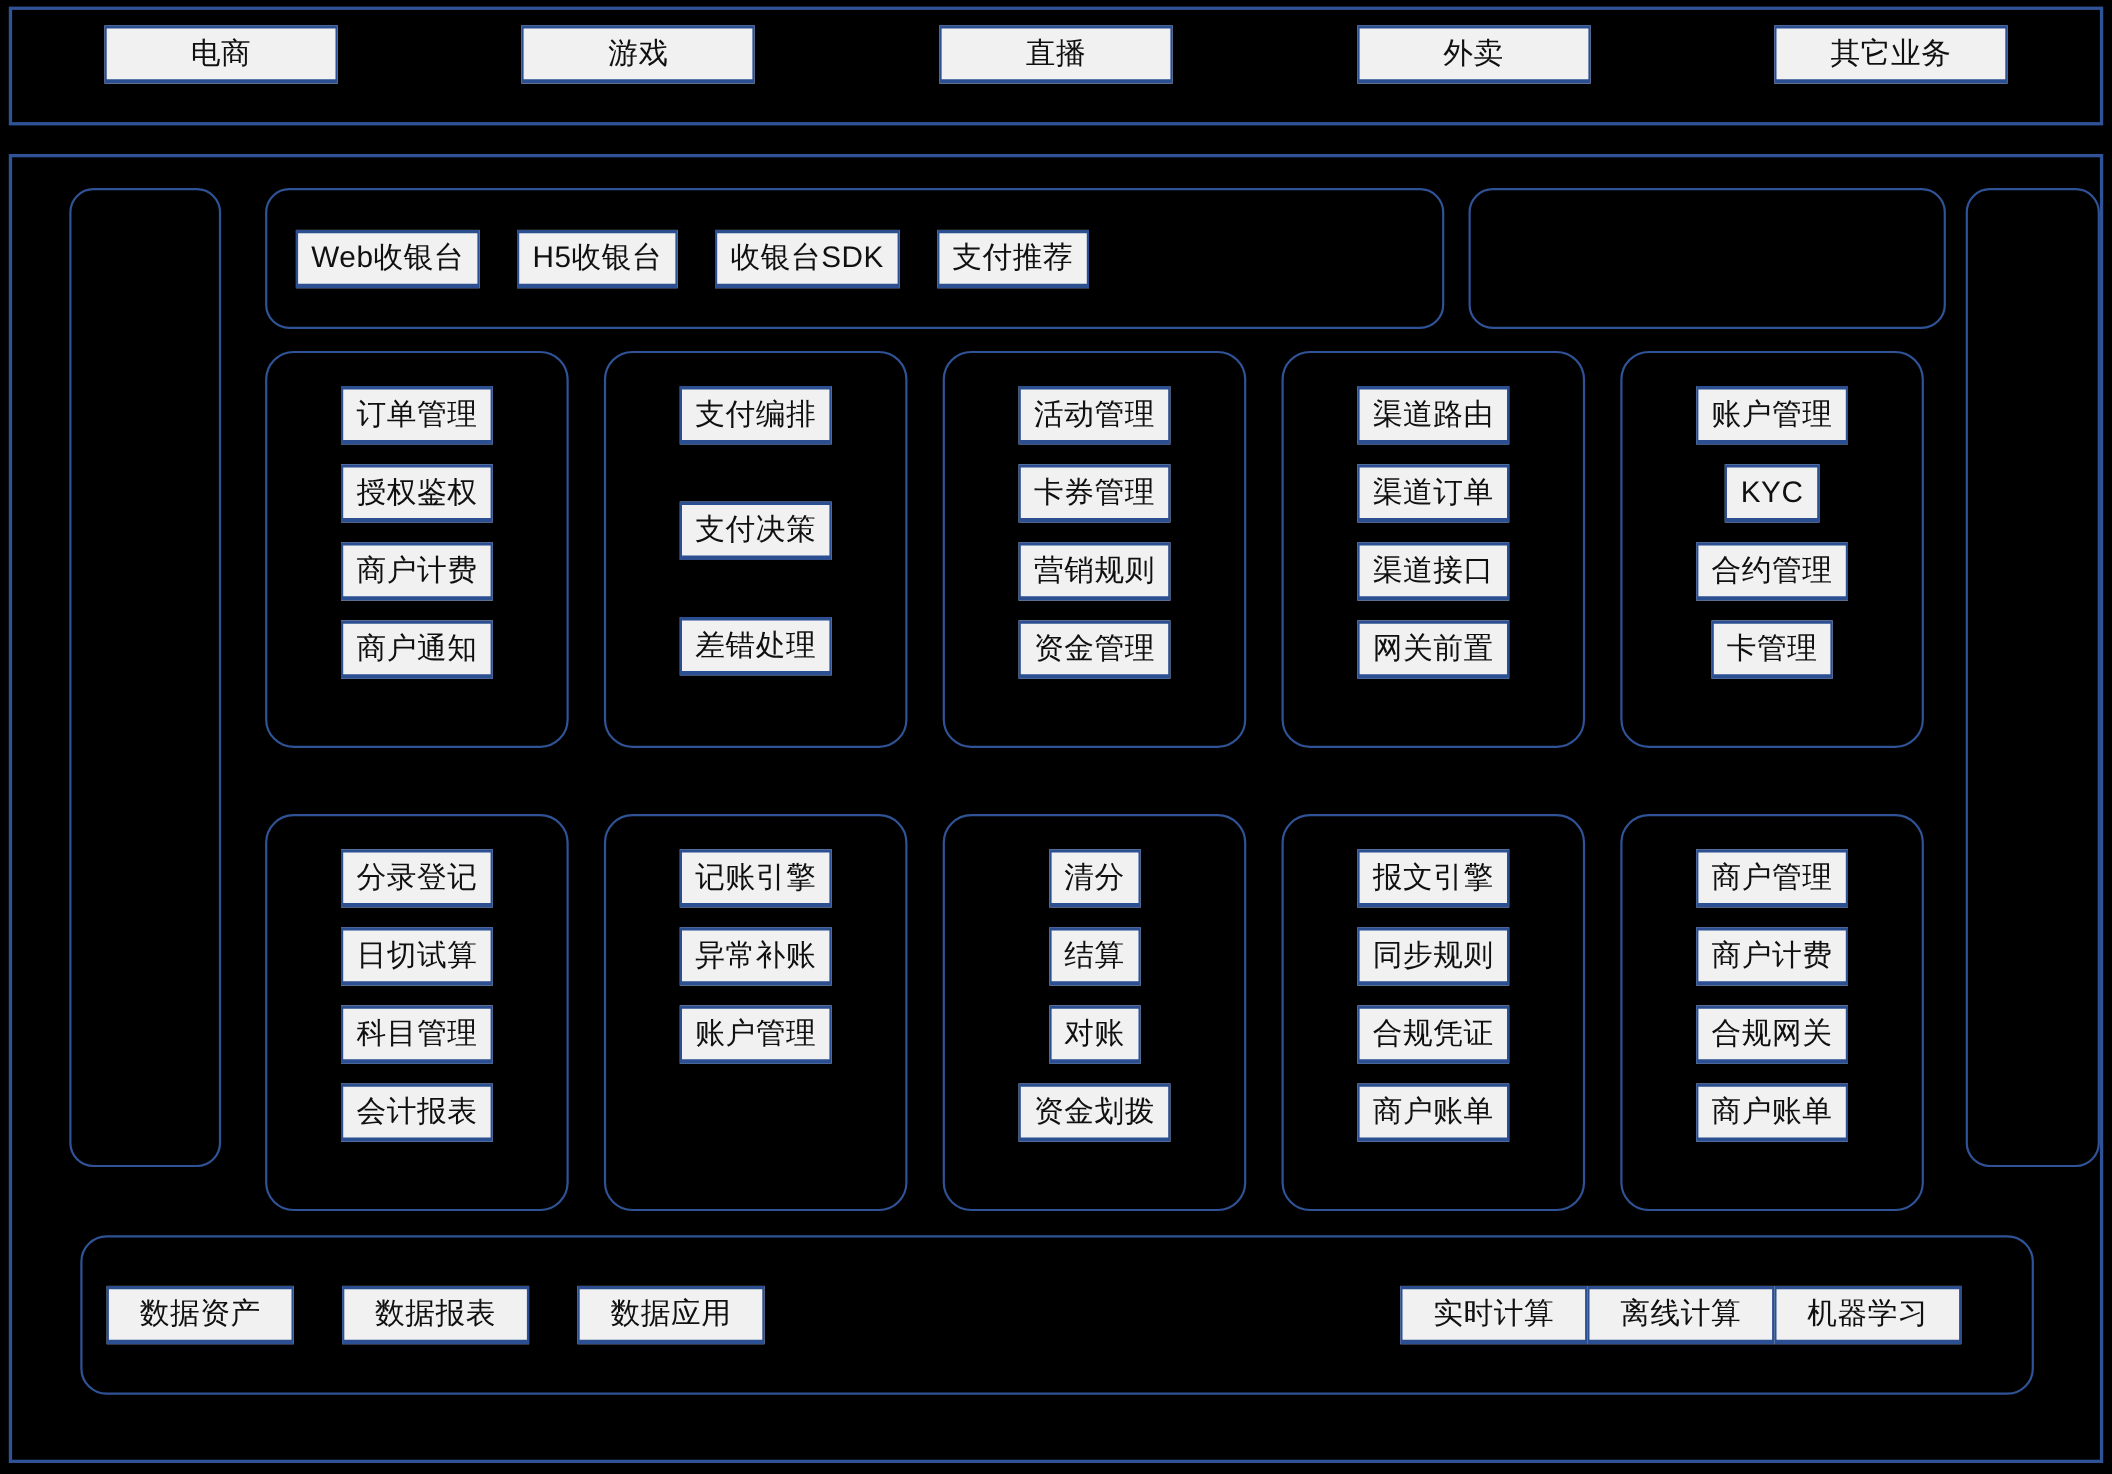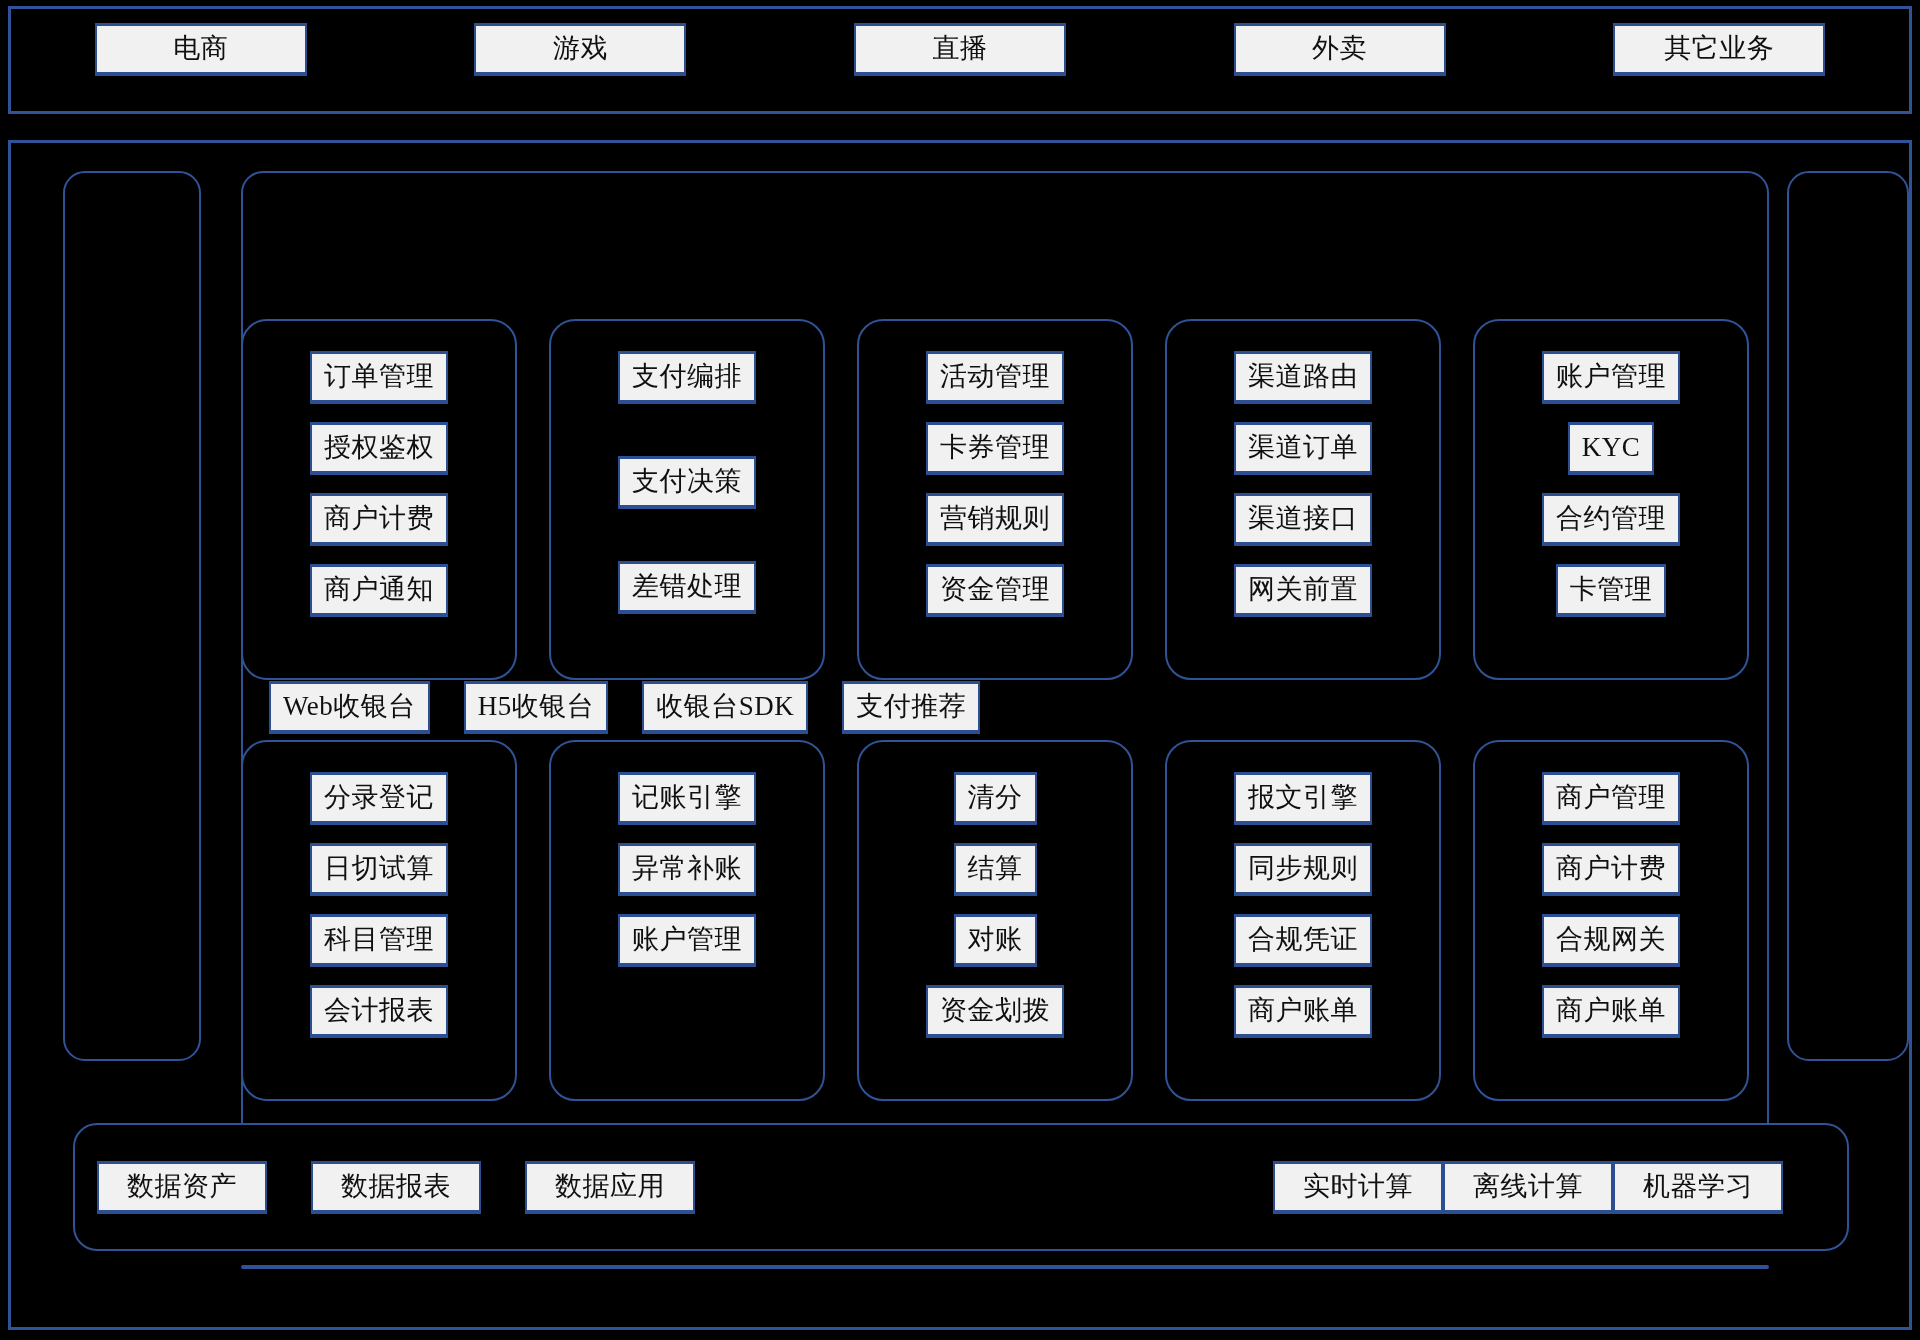--- a/index.html
+++ b/index.html
@@ -15,21 +15,20 @@
     overflow: hidden;
     position: relative;
   }
 
   .page {
     position: absolute;
     inset: 0;
     background: #000000;
     padding: 0;
     box-sizing: border-box;
-    font-family: Liberation Serif, serif;
   }
 
   
   .chip {
     background: #f1f1f1;
     border: 2px solid #2b4f91;
     border-top-width: 3px;
     border-bottom-width: 4px;
     color: #101010;
     font-size: 27px;
@@ -97,21 +96,20 @@
   
   .access-row {
     position: absolute;
     left: 230px;
     top: 28px;
     right: 140px;
     height: 128px;
     display: flex;
     gap: 22px;
     box-sizing: border-box;
-    flex-direction: column;
   }
   .access-main {
     flex: 0 0 1072px;
     border: 2px solid #2f5396;
     border-radius: 22px;
     box-sizing: border-box;
     display: flex;
     align-items: center;
     gap: 34px;
     padding: 0 26px;
@@ -156,21 +154,21 @@
   .mod-card .chip { margin-bottom: 18px; }
   .mod-card.sparse .chip { margin-bottom: 52px; }
   .mod-card .chip:last-child { margin-bottom: 0; }
 
   
   .data-band {
     position: absolute;
     left: 62px;
     right: 60px;
     top: 980px;
-    height: 128px;
+    height: 145px;
     border: 2px solid #2f5396;
     border-radius: 24px;
     box-sizing: border-box;
     background: #000;
     display: flex;
     align-items: center;
   }
   .data-left {
     display: flex;
     gap: 44px;

